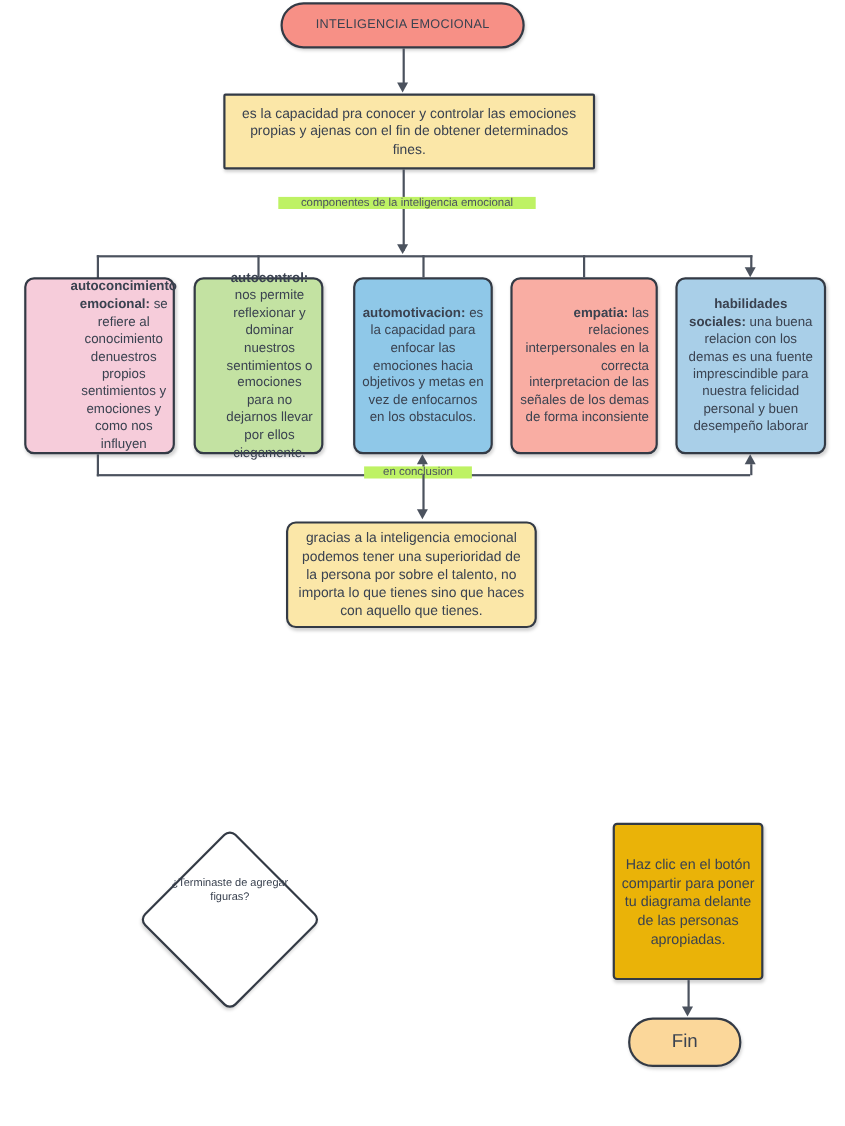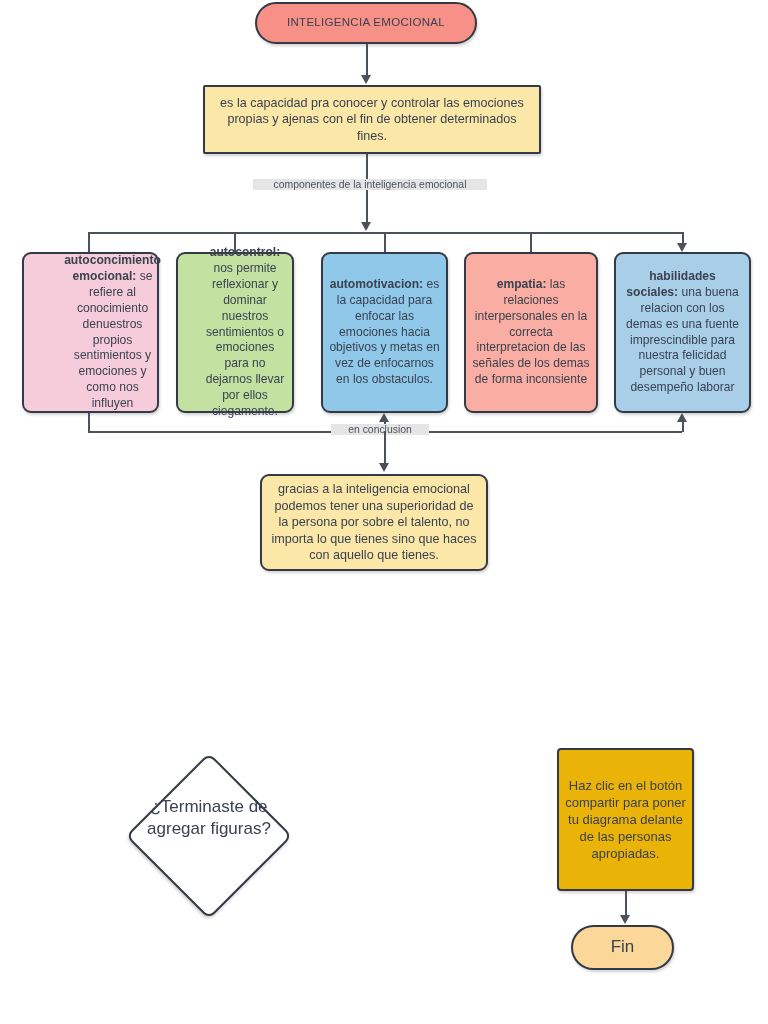--- a/index.html
+++ b/index.html
@@ -63,21 +63,21 @@
   #comp-4{left:614px;width:137px;background:#a9cfe8;}
 
   #decision-node{
     left:150px;top:777px;width:118px;height:118px;
     background:#ffffff;
     border-radius:8px;
     transform:rotate(45deg);
   }
   #decision-label{
     position:absolute;left:142px;top:796px;width:134px;
-    text-align:center;font-size:17px;line-height:1.32;color:#3a4250;
+    text-align:center;font-size:10px;line-height:1.32;color:#3a4250;
     pointer-events:none;
   }
   #share-note-node{
     left:557px;top:748px;width:137px;height:143px;
     background:#ffffff;
     font-size:13px;
     border-radius:4px;
   }
   #fin-node{
     left:571px;top:925px;width:103px;height:45px;
@@ -100,21 +100,21 @@
     position:absolute;width:0;height:0;
     border-left:5.5px solid transparent;
     border-right:5.5px solid transparent;
     border-bottom:9px solid #4b525e;
   }
 
   .edge-label{
     position:absolute;
     font-size:10.4px;
     color:#4b525e;
-    background:#e5e5e5;
+    background:#bef264;
     padding:0 4px;
     white-space:nowrap;
     text-align:center;
   }
 </style>
 </head>
 <body>
 
 <div id="canvas">
 
@@ -153,21 +153,21 @@
       <b>autocontrol:</b><span> nos permite reflexionar y dominar nuestros sentimientos o emociones para no dejarnos llevar por ellos ciegamente.</span>
     </span>
   </div>
 
   <div class="node component" id="comp-2" style="background: rgb(143, 200, 232);">
     <span class="txt">
       <b>automotivacion:</b><span> es la capacidad para enfocar las emociones hacia objetivos y metas en vez de enfocarnos en los obstaculos.</span>
     </span>
   </div>
 
-  <div class="node component" id="comp-3" style="background: rgb(249, 173, 163);">
+  <div class="node component" id="comp-3" style="background: rgb(249, 173, 163); text-align: right;">
     <span class="txt">
       <b>empatia:</b><span> las relaciones interpersonales en la correcta interpretacion de las señales de los demas de forma inconsiente</span>
     </span>
   </div>
 
   <div class="node component" id="comp-4" style="background: rgb(169, 207, 232);">
     <span class="txt">
       <b>habilidades sociales:</b><span> una buena relacion con los demas es una fuente imprescindible para nuestra felicidad personal y buen desempeño laborar</span>
     </span>
   </div>

